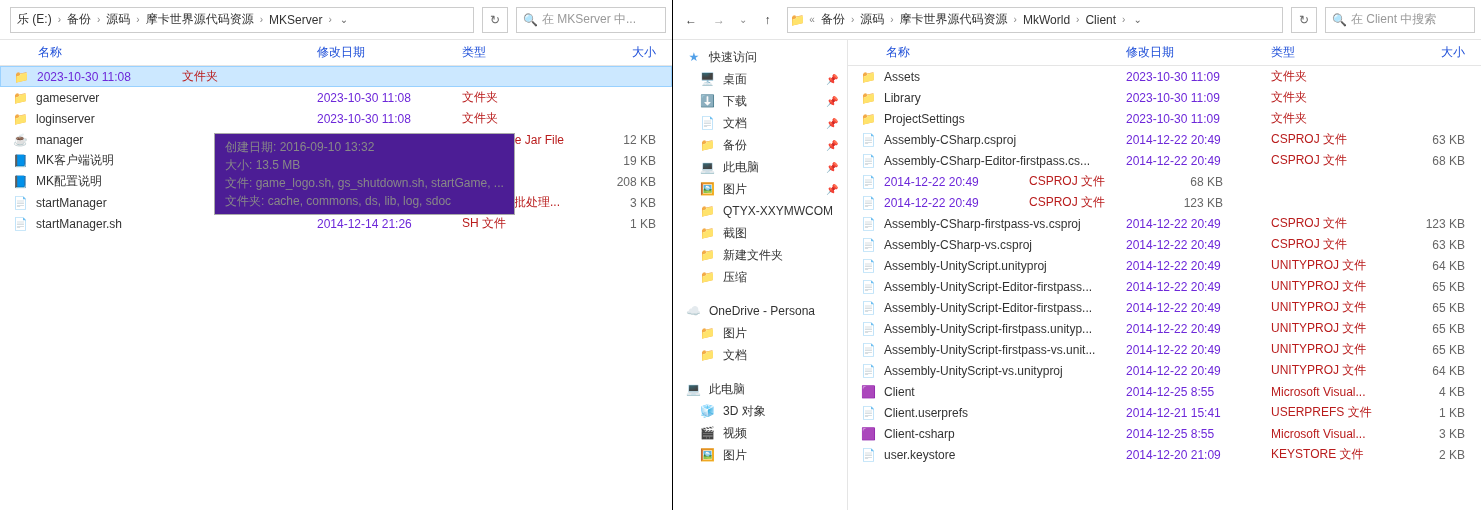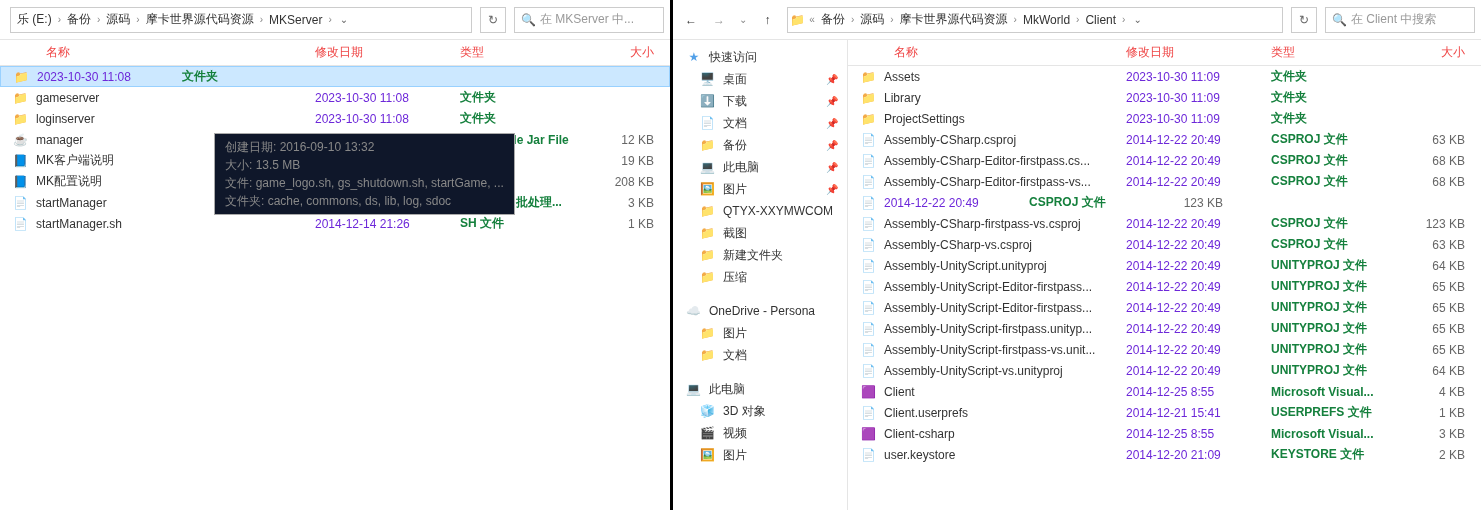--- a/index.html
+++ b/index.html
@@ -1,56 +1,56 @@
 <!DOCTYPE html>
 <html><head>
 <meta charset="utf-8">
 <style>
 * { margin: 0; padding: 0; box-sizing: border-box; font-family: "Segoe UI", "Microsoft YaHei", sans-serif; }
 body { display: flex; width: 1481px; height: 510px; background: #fff; font-size: 12px; overflow: hidden; }
 
-.pane { display: flex; flex-direction: column; height: 100%; border-right: 3px solid #000000; }
+.pane { display: flex; flex-direction: column; height: 100%; border-right: 1px solid #000000; }
 .pane-left { width: 673px; }
 .pane-right { flex: 1; display: flex; }
 
 .toolbar { display: flex; align-items: center; height: 40px; border-bottom: 1px solid #e5e5e5; padding: 0 6px; gap: 4px; }
 .nav-btn { width: 24px; height: 24px; display: flex; align-items: center; justify-content: center; color: #999; cursor: pointer; }
 .nav-btn.active { color: #333; }
 .chev { font-size: 10px; color: #888; padding: 0 4px; }
 .crumbs { display: flex; align-items: center; flex: 1; border: 1px solid #ccc; height: 26px; padding: 0 2px; margin: 0 4px; overflow: hidden; white-space: nowrap; }
 .crumb { padding: 2px 4px; cursor: pointer; color: #333; }
 .crumb-sep { color: #888; font-size: 10px; padding: 0 2px; }
 .crumb-down { color: #666; padding: 0 6px; font-size: 10px; }
 .refresh { width: 26px; height: 26px; border: 1px solid #ccc; display: flex; align-items: center; justify-content: center; color: #666; cursor: pointer; }
 .search { flex: 0 0 150px; height: 26px; border: 1px solid #ccc; display: flex; align-items: center; padding: 0 6px; color: #999; margin-left: 4px; }
 .search-icon { margin-right: 4px; color: #888; }
 .folder-icon-crumb { color: #f0c068; margin-right: 2px; }
 
-.header-row { display: flex; border-bottom: 1px solid #e5e5e5; height: 26px; align-items: center; color: #ef4444; padding-left: 8px; }
+.header-row { display: flex; border-bottom: 1px solid #e5e5e5; height: 26px; align-items: center; color: #1d4ed8; }
 .col-name { flex: 1; padding-left: 38px; }
 .col-date { width: 145px; }
 .col-type { width: 140px; }
 .col-size { width: 70px; text-align: right; padding-right: 16px; }
 
 .file-list { flex: 1; overflow-y: auto; }
 .row { display: flex; align-items: center; height: 21px; padding-left: 12px; cursor: pointer; }
 .row.selected { background: #cce8ff; border: 1px solid #99d1ff; }
 .icon { width: 18px; height: 16px; margin-right: 6px; display: flex; align-items: center; justify-content: center; }
 .icon-folder { color: #f0c068; }
 .icon-jar { color: #d97f3a; }
 .icon-doc { color: #4a8bc2; }
 .icon-txt { color: #888; }
 .icon-sln { color: #7c5599; }
 .icon-file { color: #aaa; }
 .cell-name { flex: 1; color: #333; white-space: nowrap; overflow: hidden; text-overflow: ellipsis; }
 .cell-date { width: 145px; color: #6d28d9; }
-.cell-type { width: 140px; color: #15803d; white-space: nowrap; overflow: hidden; text-overflow: ellipsis; font-weight: bold; }
+.cell-type { width: 140px; color: #b91c1c; white-space: nowrap; overflow: hidden; text-overflow: ellipsis; }
 .cell-size { width: 70px; text-align: right; padding-right: 16px; color: #666; }
 
-.tooltip { position: absolute; left: 214px; top: 133px; background: #0f172a; border: 1px solid #aaa; padding: 4px 10px; color: #888; font-size: 12px; line-height: 18px; z-index: 100; white-space: nowrap; }
+.tooltip { position: absolute; left: 214px; top: 133px; background: #4c1d95; border: 1px solid #aaa; padding: 4px 10px; color: #888; font-size: 12px; line-height: 18px; z-index: 100; white-space: nowrap; }
 
 .navpanel { width: 175px; border-right: 1px solid #e5e5e5; padding-top: 6px; overflow: hidden; }
 .navpanel::-webkit-scrollbar { width: 12px; }
 .nav-item { display: flex; align-items: center; height: 22px; padding-left: 26px; cursor: pointer; color: #333; white-space: nowrap; }
 .nav-item.group { font-weight: normal; padding-left: 12px; }
 .nav-item .icon { margin-right: 6px; }
 .nav-spacer { height: 12px; }
 .pin { margin-left: auto; margin-right: 8px; color: #888; font-size: 10px; }
 .star { color: #52a0e8; }
 .icon-desk { color: #52a0e8; }
@@ -314,21 +314,20 @@
             </div>
             <div class="row">
               <span class="icon icon-file">📄</span>
               <span class="cell-name">Assembly-CSharp-Editor-firstpass.cs...</span>
               <span class="cell-date">2014-12-22 20:49</span>
               <span class="cell-type">CSPROJ 文件</span>
               <span class="cell-size">68 KB</span>
             </div>
             <div class="row">
               <span class="icon icon-file">📄</span>
-              <span class="cell-name">Assembly-CSharp-Editor-firstpass-vs...</span>
               <span class="cell-date">2014-12-22 20:49</span>
               <span class="cell-type">CSPROJ 文件</span>
               <span class="cell-size">68 KB</span>
             </div>
             <div class="row">
               <span class="icon icon-file">📄</span>
               <span class="cell-date">2014-12-22 20:49</span>
               <span class="cell-type">CSPROJ 文件</span>
               <span class="cell-size">123 KB</span>
             </div>

